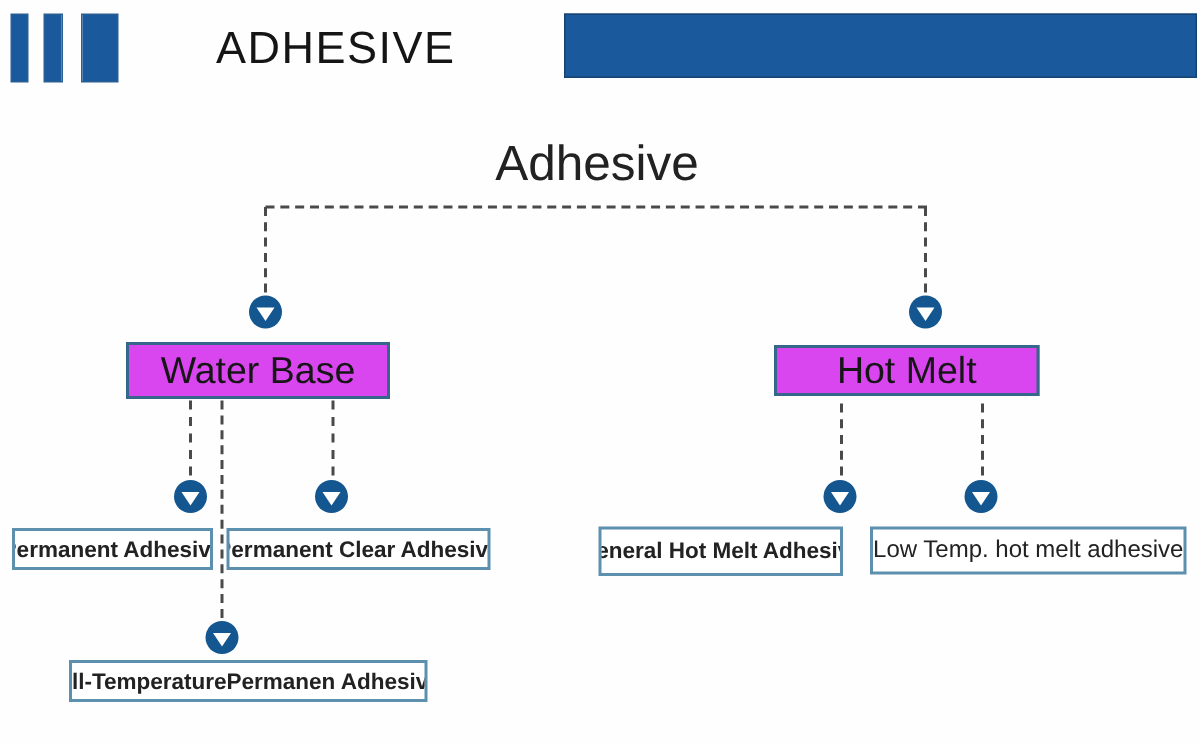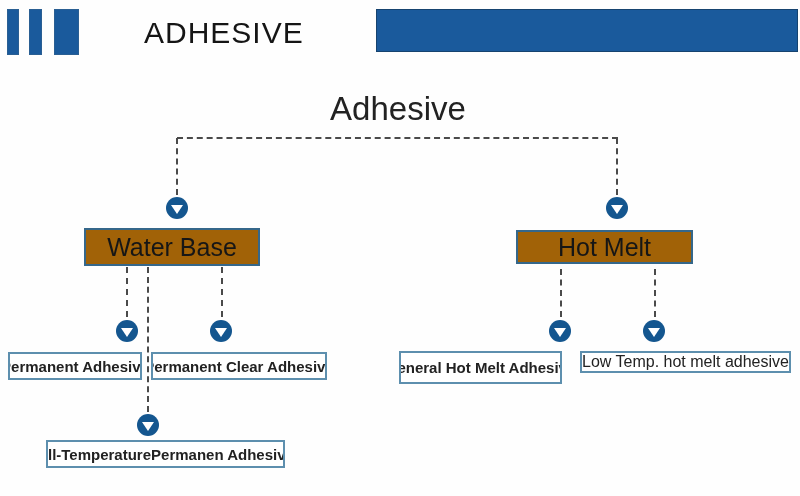--- a/index.html
+++ b/index.html
@@ -57,37 +57,37 @@
   }
   .a-wb   { left: 166px; top: 197px; }
   .a-hm   { left: 606px; top: 197px; }
   .a-wb1  { left: 116px; top: 320px; }
   .a-wb2  { left: 210px; top: 320px; }
   .a-hm1  { left: 549px; top: 320px; }
   .a-hm2  { left: 643px; top: 320px; }
   .a-wb3  { left: 137px; top: 414px; }
 
   .branch-box {
-    border: 2px solid #35678a; background: #a16207;
+    border: 2px solid #35678a; background: #d946ef;
     display: flex; align-items: center; justify-content: center;
     font-size: 25px; color: #161616;
   }
   .box-water { left: 84px;  top: 228px; width: 176px; height: 38px; }
   .box-hot   { left: 516px; top: 230px; width: 177px; height: 34px; }
 
   .leaf-box {
     border: 2px solid #5d8fae; background: #fff;
     display: flex; align-items: center; justify-content: center;
     font-size: 15px; font-weight: 600; color: #222;
     white-space: nowrap; overflow: hidden;
   }
   .box-perm    { left: 8px;   top: 352px; width: 134px; height: 28px; }
   .box-clear   { left: 151px; top: 352px; width: 176px; height: 28px; }
   .box-general { left: 399px; top: 351px; width: 163px; height: 33px; }
-  .box-lowtemp { left: 580px; top: 351px; width: 211px; height: 22px; font-size: 16px; font-weight: 500; }
+  .box-lowtemp { left: 580px; top: 351px; width: 211px; height: 32px; font-size: 16px; font-weight: 500; }
   .box-alltemp { left: 46px;  top: 440px; width: 239px; height: 28px; }
 </style>
 </head>
 <body>
 
 <div class="abs hbar hbar1"></div>
 <div class="abs hbar hbar2"></div>
 <div class="abs hbar hbar3"></div>
 <div class="abs htitle">ADHESIVE</div>
 <div class="abs hbanner"></div>

